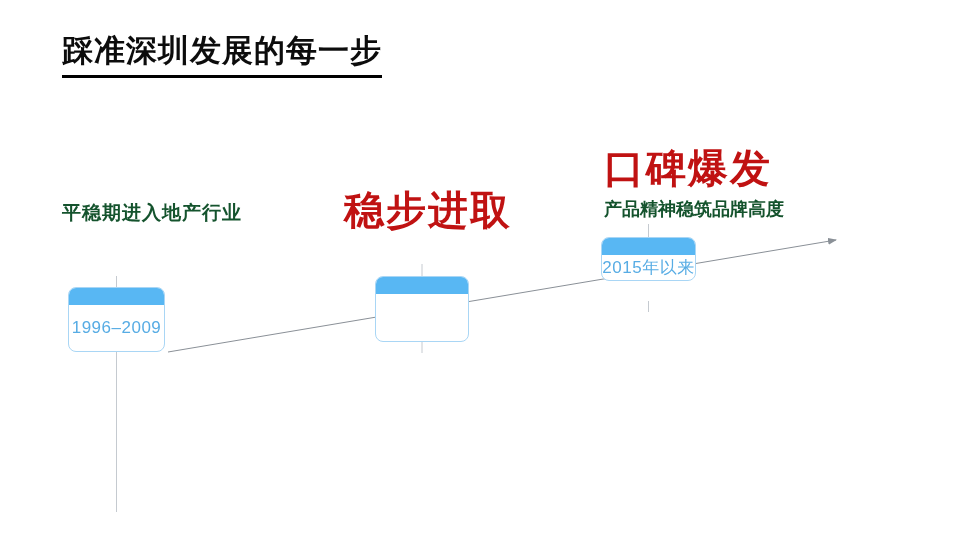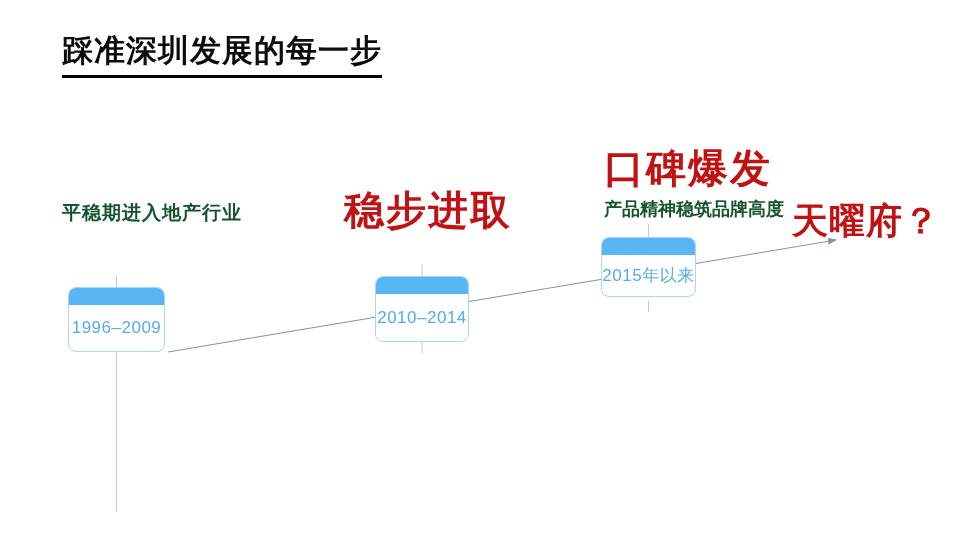--- a/index.html
+++ b/index.html
@@ -120,33 +120,29 @@
 
   <div class="stage" style="left:344px; top:188px;">
     <div class="stage-heading">稳步进取</div>
   </div>
 
   <div class="stage" style="left:604px; top:146px;">
     <div class="stage-heading">口碑爆发</div>
     <div class="stage-subtitle tight">产品精神稳筑品牌高度</div>
   </div>
 
-  <div class="stage" style="left:792px; top:201px;">
-    <div class="stage-heading small">天曜府？</div>
-  </div>
 
 
   <div class="period-box" style="left:68px; top:287px; width:97px; height:65px;">
     <div class="period-box-header"></div>
     <div class="period-box-label">1996–2009</div>
   </div>
 
   <div class="period-box" style="left:375px; top:276px; width:94px; height:66px;">
     <div class="period-box-header"></div>
-    <div class="period-box-label">2010–2014</div>
   </div>
 
-  <div class="period-box" style="left:601px; top:237px; width:95px; height:60px;">
+  <div class="period-box" style="left:601px; top:237px; width:95px; height:44px;">
     <div class="period-box-header"></div>
     <div class="period-box-label">2015年以来</div>
   </div>
 
 </div>
 
 </body></html>

